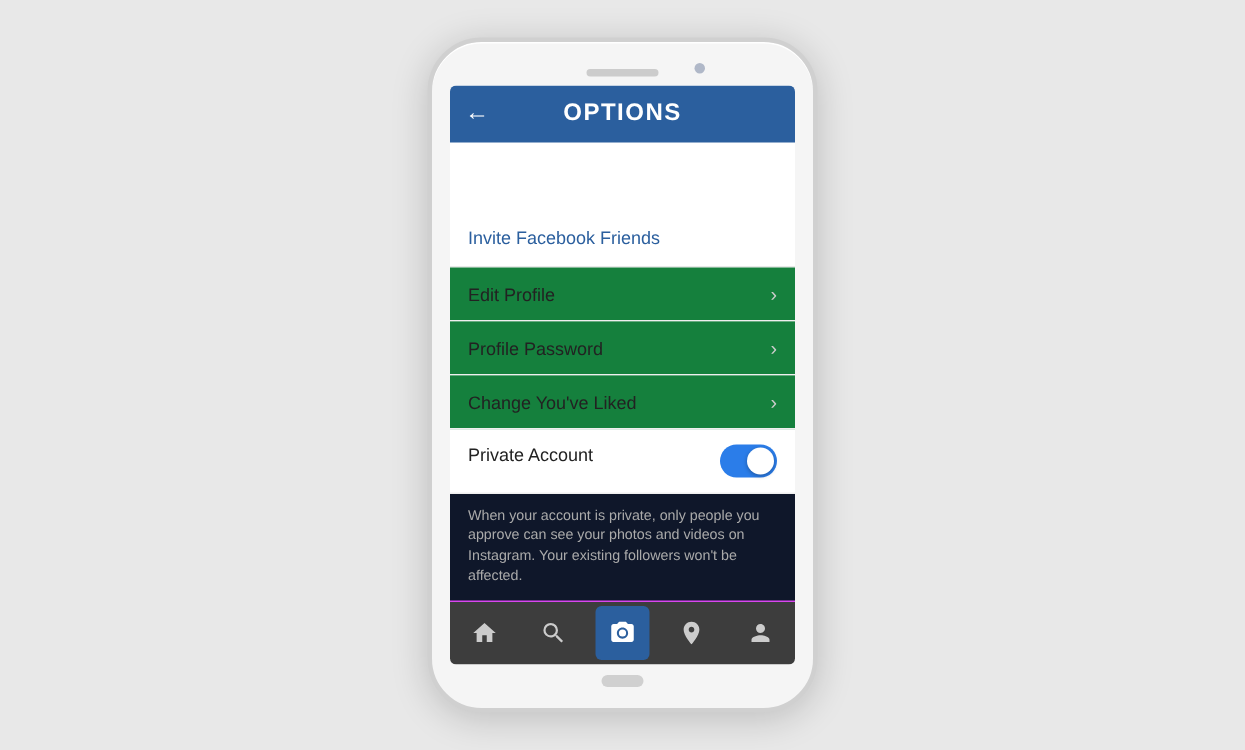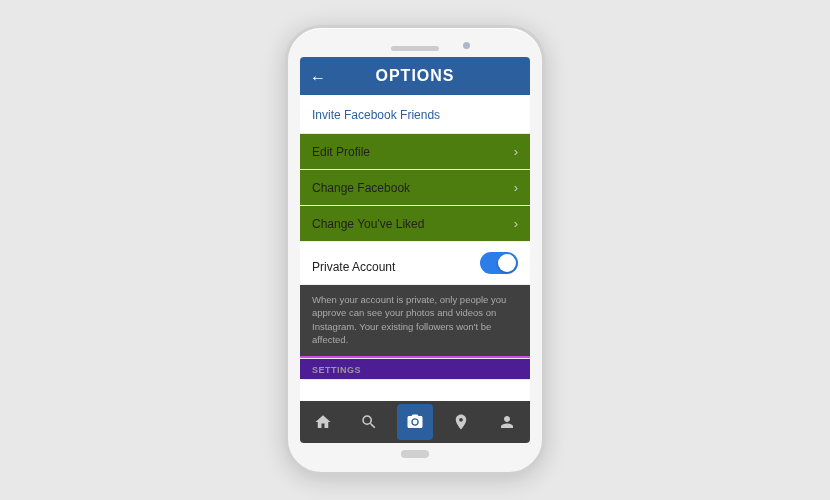--- a/index.html
+++ b/index.html
@@ -94,20 +94,21 @@
     .app-body {
       flex: 1;
       overflow-y: auto;
       background: #fff;
     }
 
     .invite-section {
       padding: 10px 12px;
       border-bottom: 1px solid #e8e8e8;
       background: #fff;
+      margin-top: 44px;
     }
 
     .invite-link {
       color: #2b5f9e;
       font-size: 12px;
       font-weight: 500;
       cursor: pointer;
     }
 
     .section-header {
@@ -121,36 +122,36 @@
       border-bottom: 1px solid #e8e8e8;
     }
 
     .menu-item {
       display: flex;
       align-items: center;
       justify-content: space-between;
       padding: 10px 12px;
       border-bottom: 1px solid #efefef;
       cursor: pointer;
-      background: #4d7c0f;
+      background: #15803d;
     }
 
     .menu-item-label {
       font-size: 12px;
       color: #222;
     }
 
     .chevron {
       color: #ccc;
       font-size: 13px;
     }
 
     .toggle-row {
       display: flex;
-      align-items: flex-end;
+      align-items: flex-start;
       justify-content: space-between;
       padding: 10px 12px;
       border-bottom: 1px solid #efefef;
       background: #fff;
     }
 
     .toggle-label {
       font-size: 12px;
       color: #222;
     }
@@ -177,21 +178,21 @@
       box-shadow: 0 1px 3px rgba(0,0,0,0.3);
       transition: right 0.2s;
     }
 
     .toggle-description {
       padding: 8px 12px 10px 12px;
       font-size: 9.5px;
       color: #aaa;
       line-height: 1.4;
       border-bottom: 2px solid #d946ef;
-      background: #404040;
+      background: #0f172a;
     }
 
     .settings-section-header {
       background: #4c1d95;
       padding: 6px 12px 4px 12px;
       font-size: 9px;
       color: #999;
       letter-spacing: 0.5px;
       font-weight: 600;
       border-top: 1px solid #e8e8e8;
@@ -253,21 +254,21 @@
         <span class="invite-link">Invite Facebook Friends</span>
       </div>
 
 
       <div class="menu-item">
         <span class="menu-item-label">Edit Profile</span>
         <span class="chevron">›</span>
       </div>
 
       <div class="menu-item">
-        <span class="menu-item-label">Change Facebook</span>
+        <span class="menu-item-label">Profile Password</span>
         <span class="chevron">›</span>
       </div>
 
       <div class="menu-item">
         <span class="menu-item-label">Change You've Liked</span>
         <span class="chevron">›</span>
       </div>
 
       <div class="toggle-row">
         <span class="toggle-label">Private Account</span>

